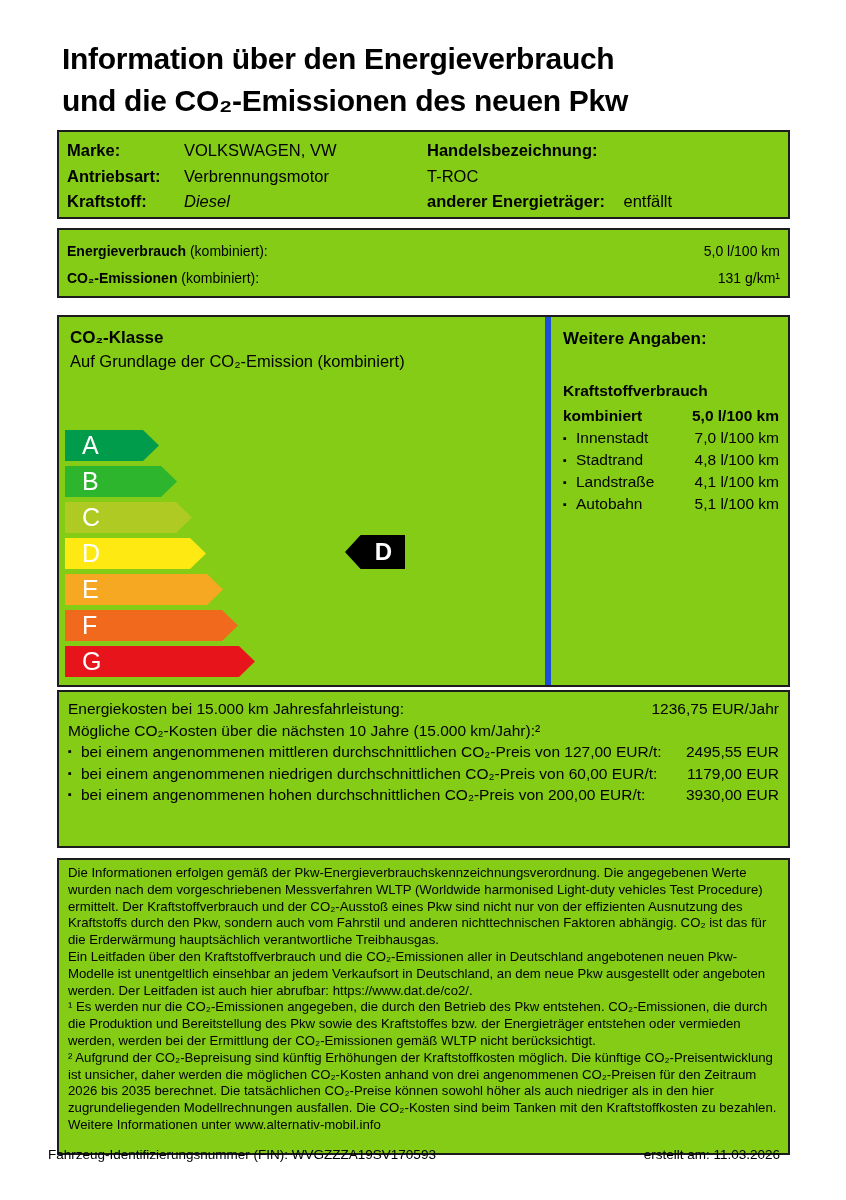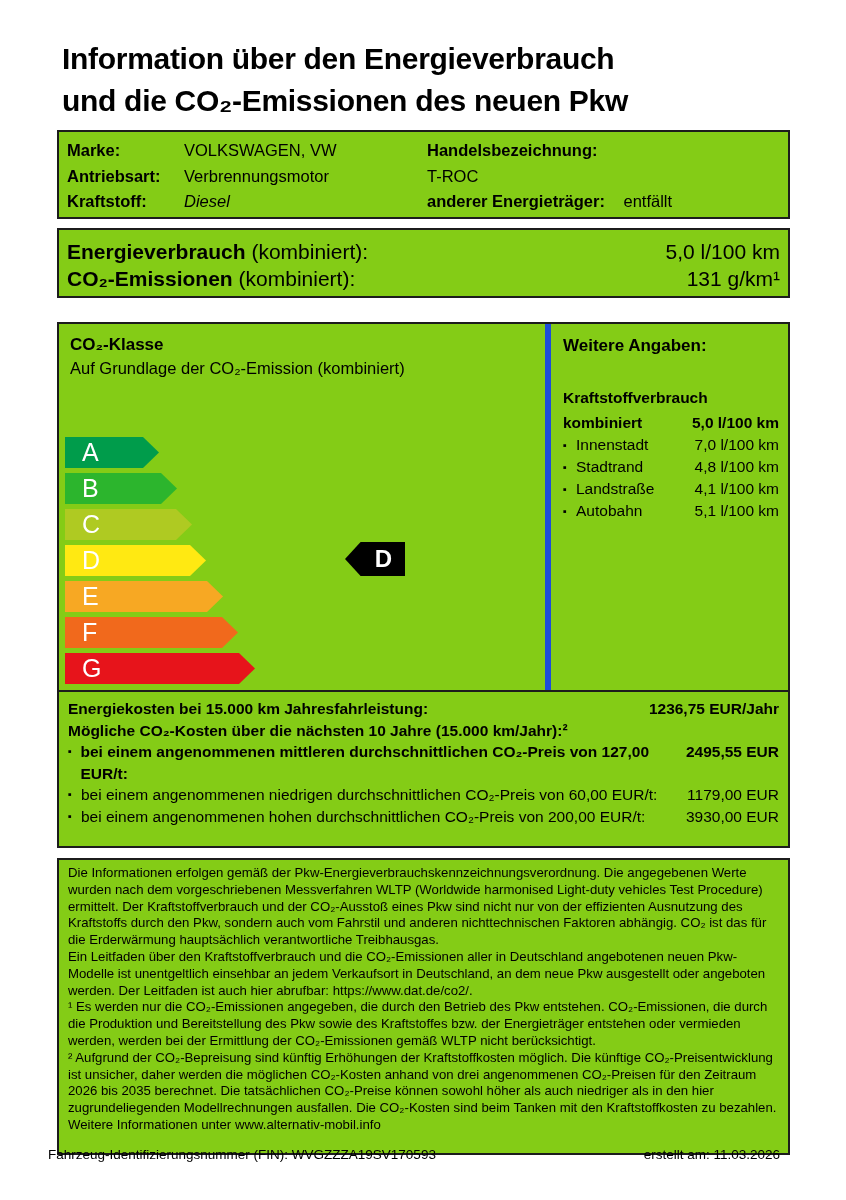--- a/index.html
+++ b/index.html
@@ -19,24 +19,24 @@
   
   #box-vehicle { top:130px; height:89px; padding:6px 8px; }
   .veh-grid {
     display:grid; grid-template-columns:117px 243px auto;
     font-size:16.5px; line-height:25.5px;
   }
   .b { font-weight:700; }
   .i { font-style:italic; }
   .gap-left { display:inline-block; margin-left:14px; }
   
-  #box-consumption { top:228px; height:70px; padding:8px 8px; font-size:21px; line-height:27px; }
+  #box-consumption { top:228px; height:70px; padding:8px 8px; font-size:14px; line-height:27px; }
   .row-split { display:flex; justify-content:space-between; }
   
-  #box-co2class { top:322px; height:372px; }
+  #box-co2class { top:315px; height:372px; }
   .co2-head { padding:9px 0 0 11px; }
   .co2-head .h1 { font-size:17px; font-weight:700; line-height:24px; }
   .co2-head .h2 { font-size:16.5px; line-height:23px; }
   .arrows { position:absolute; left:6px; top:113px; }
   .arrow {
     height:31px; margin-bottom:5px; color:#fff;
     font-size:25px; line-height:30px; padding-left:17px;
     clip-path:polygon(0 0, calc(100% - 16px) 0, 100% 50%, calc(100% - 16px) 100%, 0 100%);
   }
   .pointer {
@@ -55,21 +55,21 @@
   .fuel-rows { margin-top:3px; font-size:15.5px; }
   .fuel-row { display:flex; line-height:22px; }
   .fuel-row .bullet { width:13px; font-size:11px; }
   .fuel-row .val { margin-left:auto; white-space:nowrap; }
   .fuel-row.bold-row { font-weight:700; }
   
   #box-costs { top:690px; height:158px; padding:6px 9px; font-size:15.5px; }
   .cost-row { display:flex; line-height:21.5px; }
   .cost-row .bullet { width:13px; font-size:11px; }
   .cost-row .val { margin-left:auto; white-space:nowrap; padding-left:8px; }
-  .cost-row.bold-row { font-weight:700; }
+  .cost-row.bold-row { font-weight:400; }
   
   #box-fineprint { top:858px; height:297px; padding:5px 9px; font-size:13.2px; line-height:16.8px; }
   #box-fineprint p { margin:0; }
   
   .footer {
     position:absolute; left:48px; top:1146px; width:732px;
     display:flex; justify-content:space-between; font-size:13.5px; line-height:18px;
   }
 </style>
 </head>

